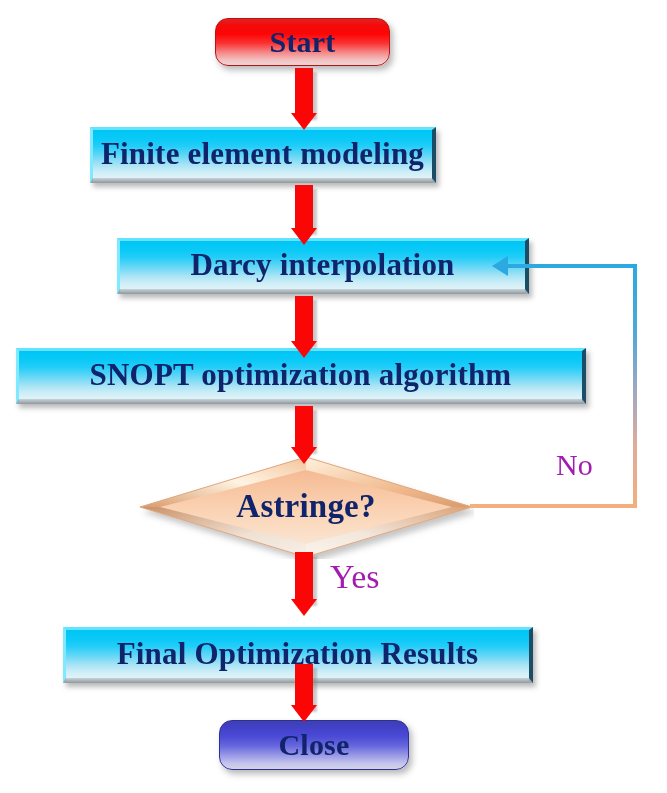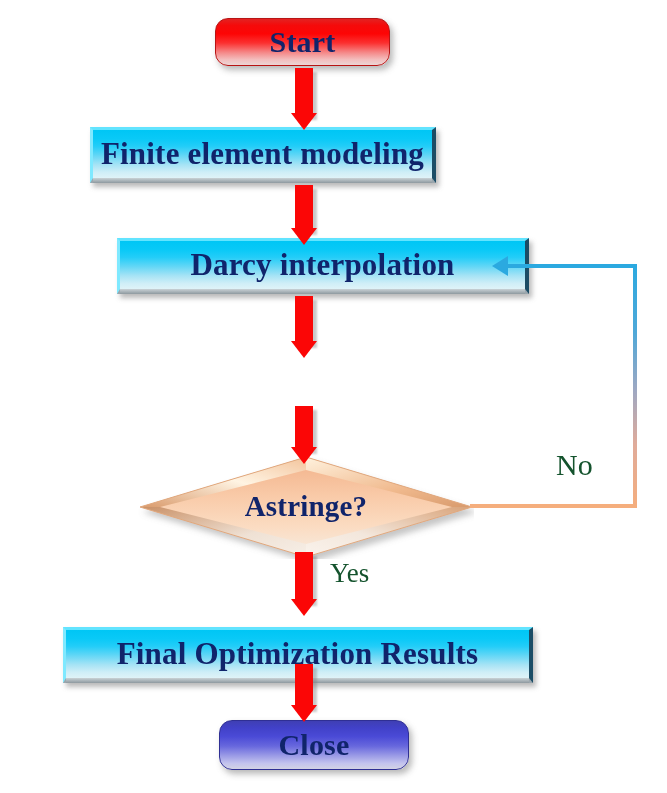--- a/index.html
+++ b/index.html
@@ -103,21 +103,21 @@
   .decision {
     position: absolute;
   }
   .decision svg { display: block; }
   .decision .node-label {
     position: absolute;
     left: 0; right: 0;
     top: 50%;
     transform: translateY(-52%);
     text-align: center;
-    font-size: 29px;
+    font-size: 33px;
   }
 
   
   .red-arrow {
     position: absolute;
     z-index: 1;
   }
   .red-arrow .shaft {
     position: absolute;
     left: 0;
@@ -160,21 +160,21 @@
     border-top: 10px solid transparent;
     border-bottom: 10px solid transparent;
     border-right: 16px solid #2ba9e0;
     z-index: 2;
   }
 
   
   .branch-label {
     position: absolute;
     font-family: "Liberation Serif", "DejaVu Serif", serif;
-    color: #14532d;
+    color: #a21caf;
     font-weight: normal;
     z-index: 4;
     white-space: nowrap;
   }
 </style>
 </head>
 <body>
 
 <div id="flowchart">
 
@@ -201,20 +201,23 @@
   <div class="process" style="left:117px; top:238px; width:412px; height:56px;">
     <span class="node-label">Darcy interpolation</span>
   </div>
 
   <div class="red-arrow" style="left:295px; top:296px; width:18px; height:62px;">
     <div class="shaft-shadow" style="left:4px; top:4px; width:18px; height:48px;"></div>
     <div class="shaft" style="height:46px;"></div>
     <div class="head" style="top:45px;"></div>
   </div>
 
+  <div class="process" style="left:16px; top:348px; width:570px; height:56px;">
+    <span class="node-label">SNOPT optimization algorithm</span>
+  </div>
 
   <div class="red-arrow" style="left:295px; top:406px; width:18px; height:62px;">
     <div class="shaft-shadow" style="left:4px; top:4px; width:18px; height:44px;"></div>
     <div class="shaft" style="height:42px;"></div>
     <div class="head" style="top:41px;"></div>
   </div>
 
   <div class="decision" style="left:138px; top:455px; width:336px; height:104px;">
     <svg width="336" height="104" viewBox="0 0 336 104">
       <defs>
@@ -258,21 +261,21 @@
       </g>
     </svg>
     <span class="node-label">Astringe?</span>
   </div>
 
   <div class="red-arrow" style="left:295px; top:552px; width:18px; height:62px;">
     <div class="shaft-shadow" style="left:4px; top:4px; width:18px; height:50px;"></div>
     <div class="shaft" style="height:48px;"></div>
     <div class="head" style="top:47px;"></div>
   </div>
-  <span class="branch-label" style="left:330px; top:558px; font-size:27px;">Yes</span>
+  <span class="branch-label" style="left:330px; top:558px; font-size:34px;">Yes</span>
 
   <div class="process" style="left:63px; top:606px; width:470px; height:56px;margin-top:21px;">
     <span class="node-label">Final Optimization Results</span>
   </div>
 
   <div class="red-arrow" style="left:295px; top:664px; width:18px; height:60px;">
     <div class="shaft-shadow" style="left:4px; top:4px; width:18px; height:44px;"></div>
     <div class="shaft" style="height:42px;"></div>
     <div class="head" style="top:41px;"></div>
   </div>

